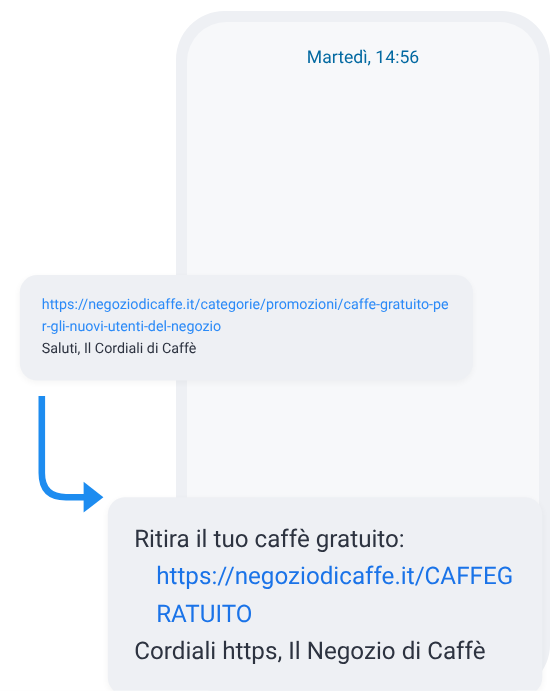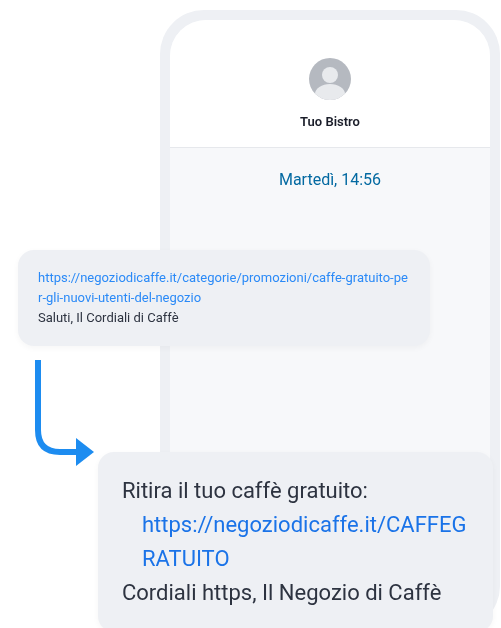--- a/index.html
+++ b/index.html
@@ -134,24 +134,20 @@
       left: 28px;
       width: 80px;
       height: 130px;
     }
   </style>
 </head>
 <body>
 
 <div class="phone-frame">
   <div class="phone-inner">
-    <div class="phone-header">
-      <div class="avatar"></div>
-      <div class="sender-name">Tuo Bistro</div>
-    </div>
     <div class="timestamp-row">Martedì, 14:56</div>
   </div>
 </div>
 
 <div class="bubble bubble-small">
   <div class="msg-link">https://negoziodicaffe.it/categorie/promozioni/caffe-gratuito-per-gli-nuovi-utenti-del-negozio</div>
   <div class="msg-text">Saluti, Il Cordiali di Caffè</div>
 </div>
 
 <svg class="arrow-svg" viewBox="0 0 80 130">

